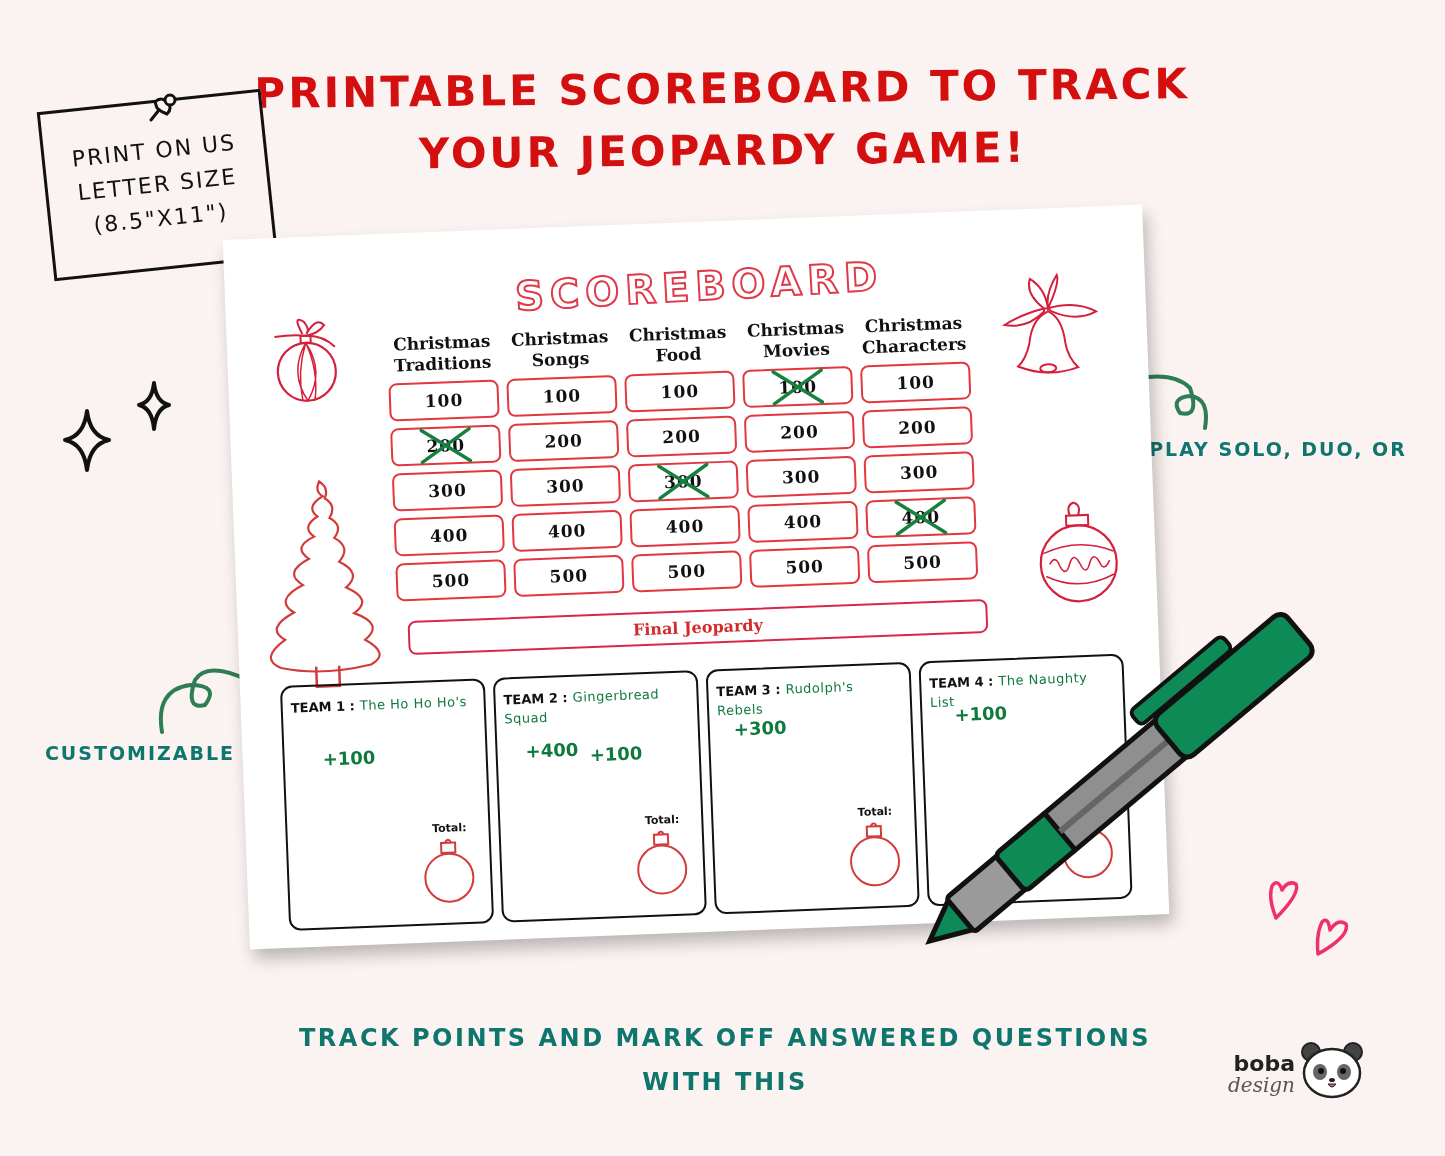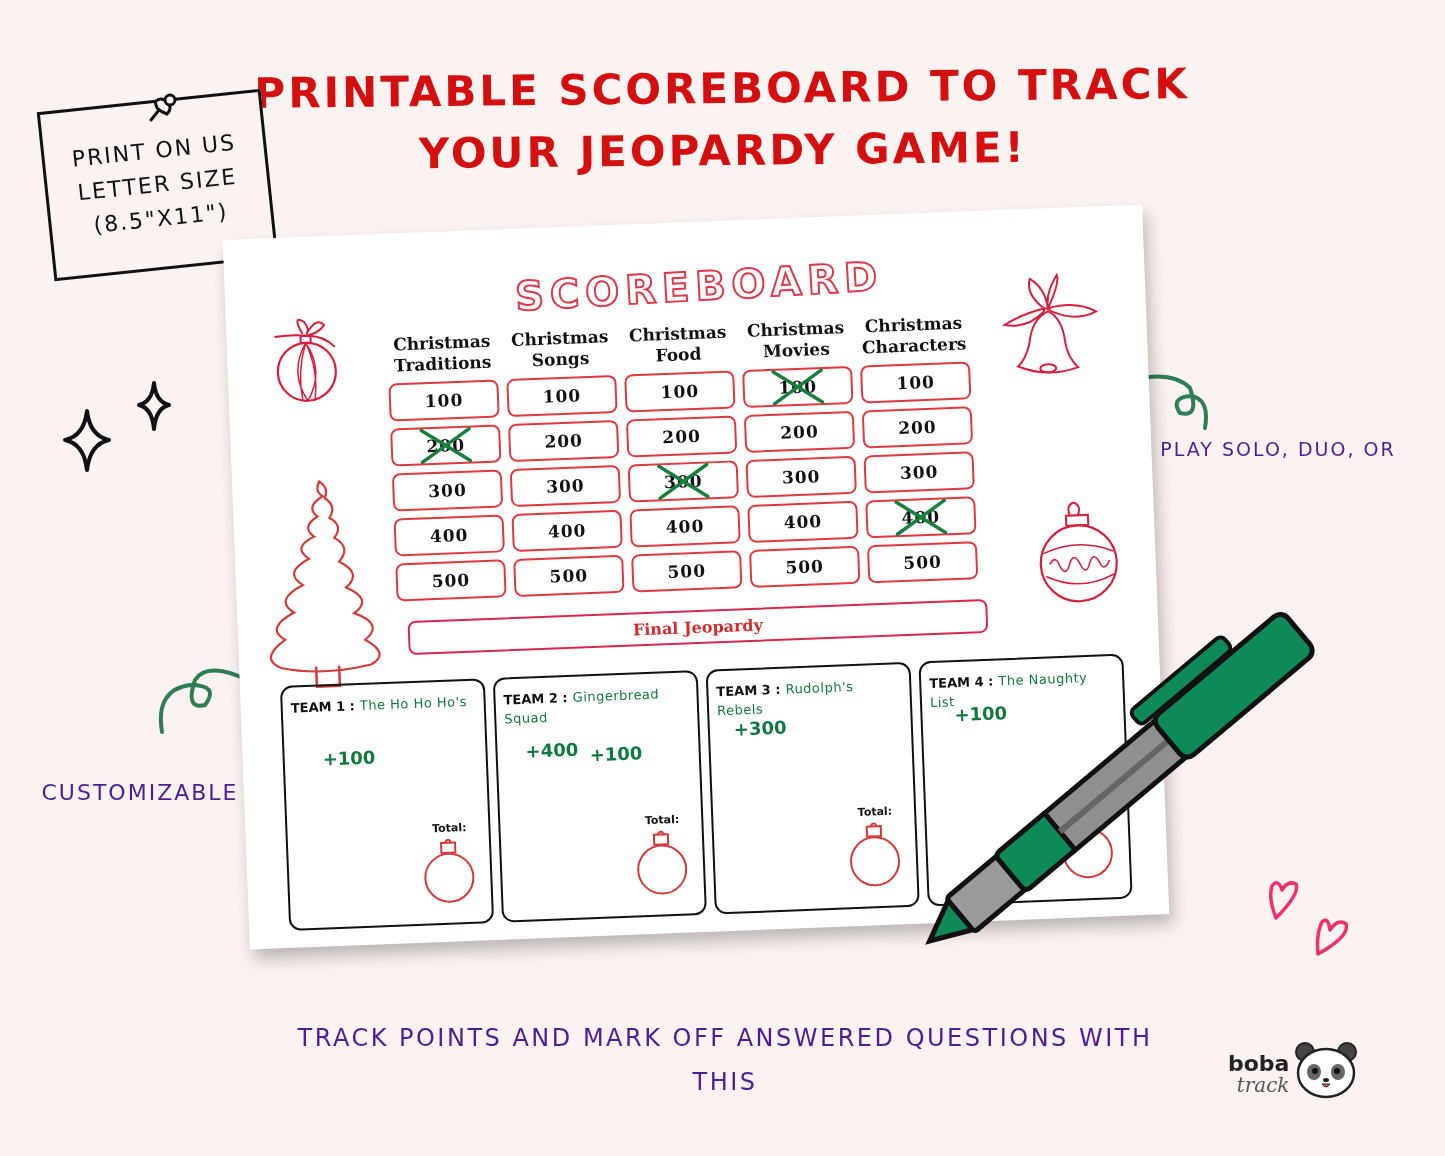--- a/index.html
+++ b/index.html
@@ -27,25 +27,25 @@
     display: flex; align-items: center; justify-content: center; text-align: center;
   }
   .note-text {
     font-size: 22px; line-height: 34px; letter-spacing: 2px; color: #111;
     text-transform: uppercase;
   }
   .pin { left: 145px; top: 92px; }
 
   
   .caption {
-    font-weight: normal; color: #4c1d95; text-transform: uppercase; letter-spacing: 2px;
+    font-weight: bold; color: #0f766e; text-transform: uppercase; letter-spacing: 2px;
     text-align: center;
   }
   .cap-right { left: 1148px; top: 432px; width: 260px; font-size: 19px; line-height: 34px; }
-  .cap-left { left: 20px; top: 776px; width: 240px; font-size: 22px; line-height: 34px; text-align: center; }
+  .cap-left { left: 20px; top: 736px; width: 240px; font-size: 19px; line-height: 34px; text-align: center; }
   .cap-bottom { left: 290px; top: 1016px; width: 870px; font-size: 24px; line-height: 44px; letter-spacing: 2.5px; }
 
   
   .paper {
     left: 236px; top: 222px; width: 920px; height: 710px;
     background: #ffffff;
     transform: rotate(-2.2deg); transform-origin: center;
     box-shadow: 4px 10px 16px rgba(0,0,0,0.25);
   }
   .sb-title {
@@ -366,21 +366,21 @@
   <path d="M6 42 Q4 22 10 10 Q16 4 18 18 Q26 6 34 12 Q38 24 6 42 Z" fill="none" stroke="#f0306a" stroke-width="3.5" stroke-linejoin="round"></path>
 </svg>
 
 <div class="abs caption cap-bottom">
   <div>TRACK POINTS AND MARK OFF ANSWERED QUESTIONS WITH THIS</div>
 </div>
 
 <div class="abs logo">
   <div class="logo-text">
     <div class="logo-boba">boba</div>
-    <div class="logo-design">track</div>
+    <div class="logo-design">design</div>
   </div>
   <svg width="66" height="60" viewBox="0 0 66 60">
     <circle cx="12" cy="12" r="9" fill="#444" stroke="#222" stroke-width="2"></circle>
     <circle cx="54" cy="12" r="9" fill="#444" stroke="#222" stroke-width="2"></circle>
     <ellipse cx="33" cy="33" rx="28" ry="24" fill="#fff" stroke="#222" stroke-width="2.5"></ellipse>
     <ellipse cx="21" cy="32" rx="7" ry="8" fill="#666"></ellipse>
     <ellipse cx="45" cy="32" rx="7" ry="8" fill="#666"></ellipse>
     <circle cx="22" cy="31" r="3" fill="#111"></circle>
     <circle cx="44" cy="31" r="3" fill="#111"></circle>
     <ellipse cx="33" cy="40" rx="3" ry="2" fill="#222"></ellipse>

